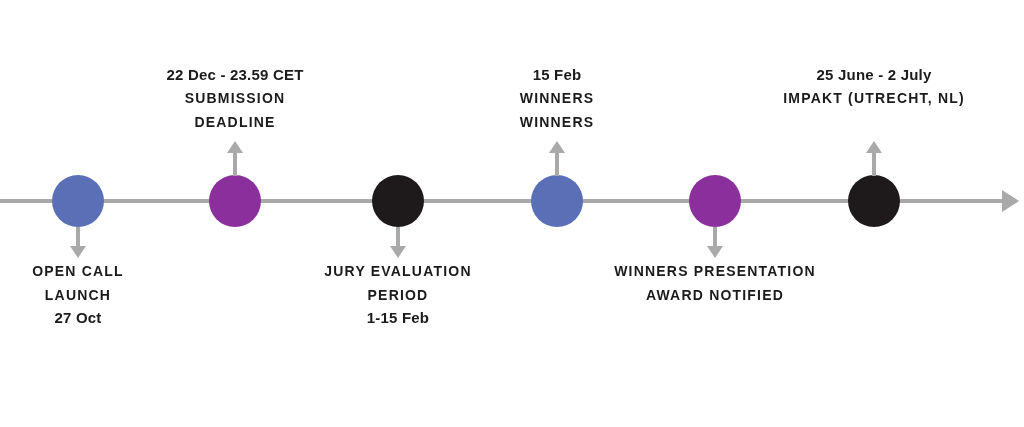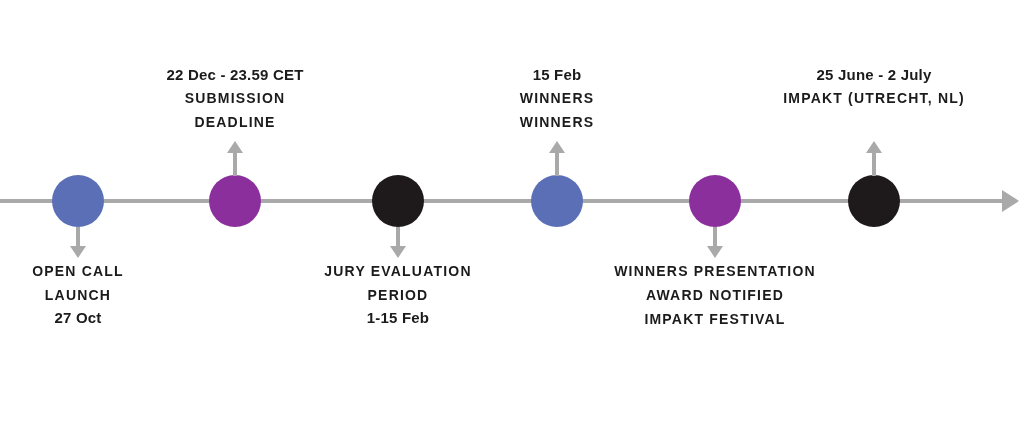--- a/index.html
+++ b/index.html
@@ -95,21 +95,20 @@
     </div>
   </div>
 
   <div class="event" style="left: 715px;">
     <div class="circle" style="background: rgb(138, 47, 155);"></div>
     <div class="shaft down"></div>
     <div class="head down"></div>
     <div class="label below">
       <div class="title">WINNERS PRESENTATION</div>
       <div class="title">AWARD NOTIFIED</div>
-      <div class="title">IMPAKT FESTIVAL</div>
     </div>
   </div>
 
   <div class="event" style="left: 874px;">
     <div class="circle" style="background: rgb(30, 26, 27);"></div>
     <div class="shaft up"></div>
     <div class="head up"></div>
     <div class="label above">
       <div class="date">25 June - 2 July</div>
       <div class="title">IMPAKT (UTRECHT, NL)</div>

